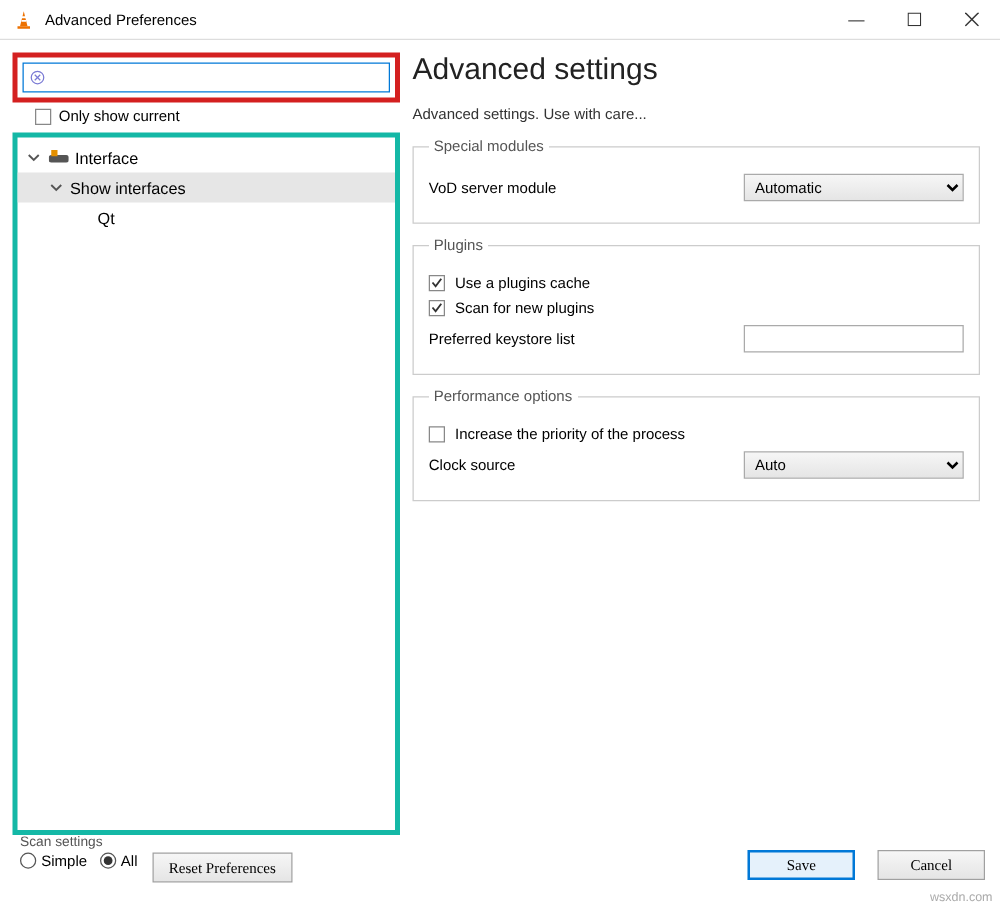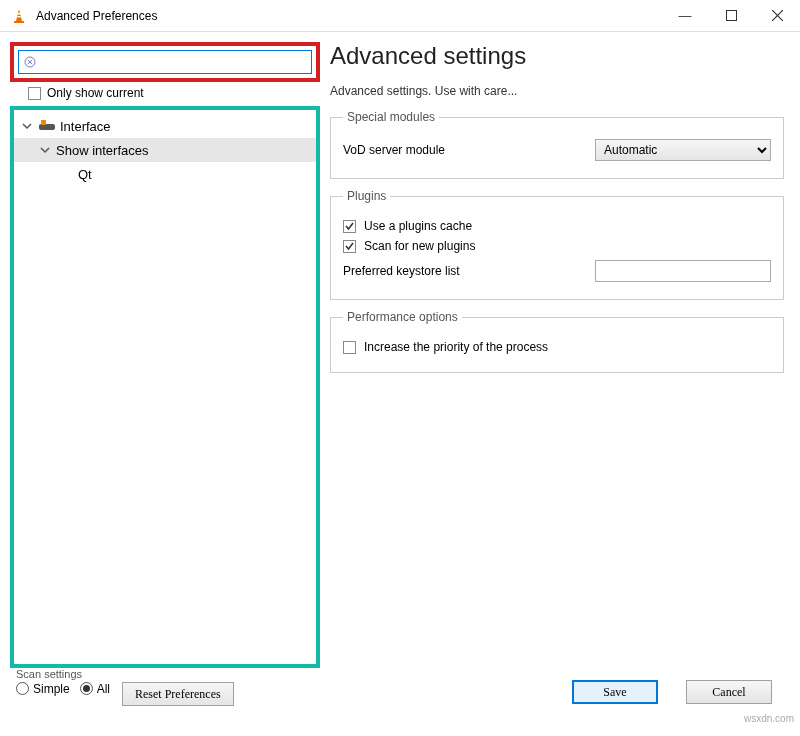--- a/index.html
+++ b/index.html
@@ -195,24 +195,24 @@
     border: 1px solid #a0a0a0;
     font-family: Liberation Serif, serif;
     font-size: 12px;
     display: inline-flex;
     align-items: center;
     justify-content: center;
   }
   .btn.primary { border: 2px solid #0078d7; background: #e5f1fb; }
   .footer-right {
     position: absolute;
-    right: 28px;
+    right: 12px;
     top: 12px;
     display: flex;
-    gap: 28px;
+    gap: 18px;
   }
   .reset-area { margin-left: 12px; margin-top: 14px; }
   .watermark {
     position: absolute;
     right: 6px; bottom: 2px;
     font-size: 10px; color: #aaa;
   }
 </style>
 </head>
 <body>
@@ -334,20 +334,27 @@
     </fieldset>
 
     <fieldset>
       <legend>Performance options</legend>
       <div class="chk-inline">
         <span class="chk">
           
         </span>
         <span>Increase the priority of the process</span>
       </div>
+      <div class="form-row">
+        <span class="form-label">Clock source</span>
+        <span style="flex:1"></span>
+        <select class="native form-control">
+          <option>Auto</option>
+        </select>
+      </div>
     </fieldset>
   </div>
 </div>
 
 <div class="footer">
   <div class="show-settings">
     <div class="legend">Scan settings</div>
     <div class="radio-row">
       <label class="radio">
         <span class="dot"></span>

